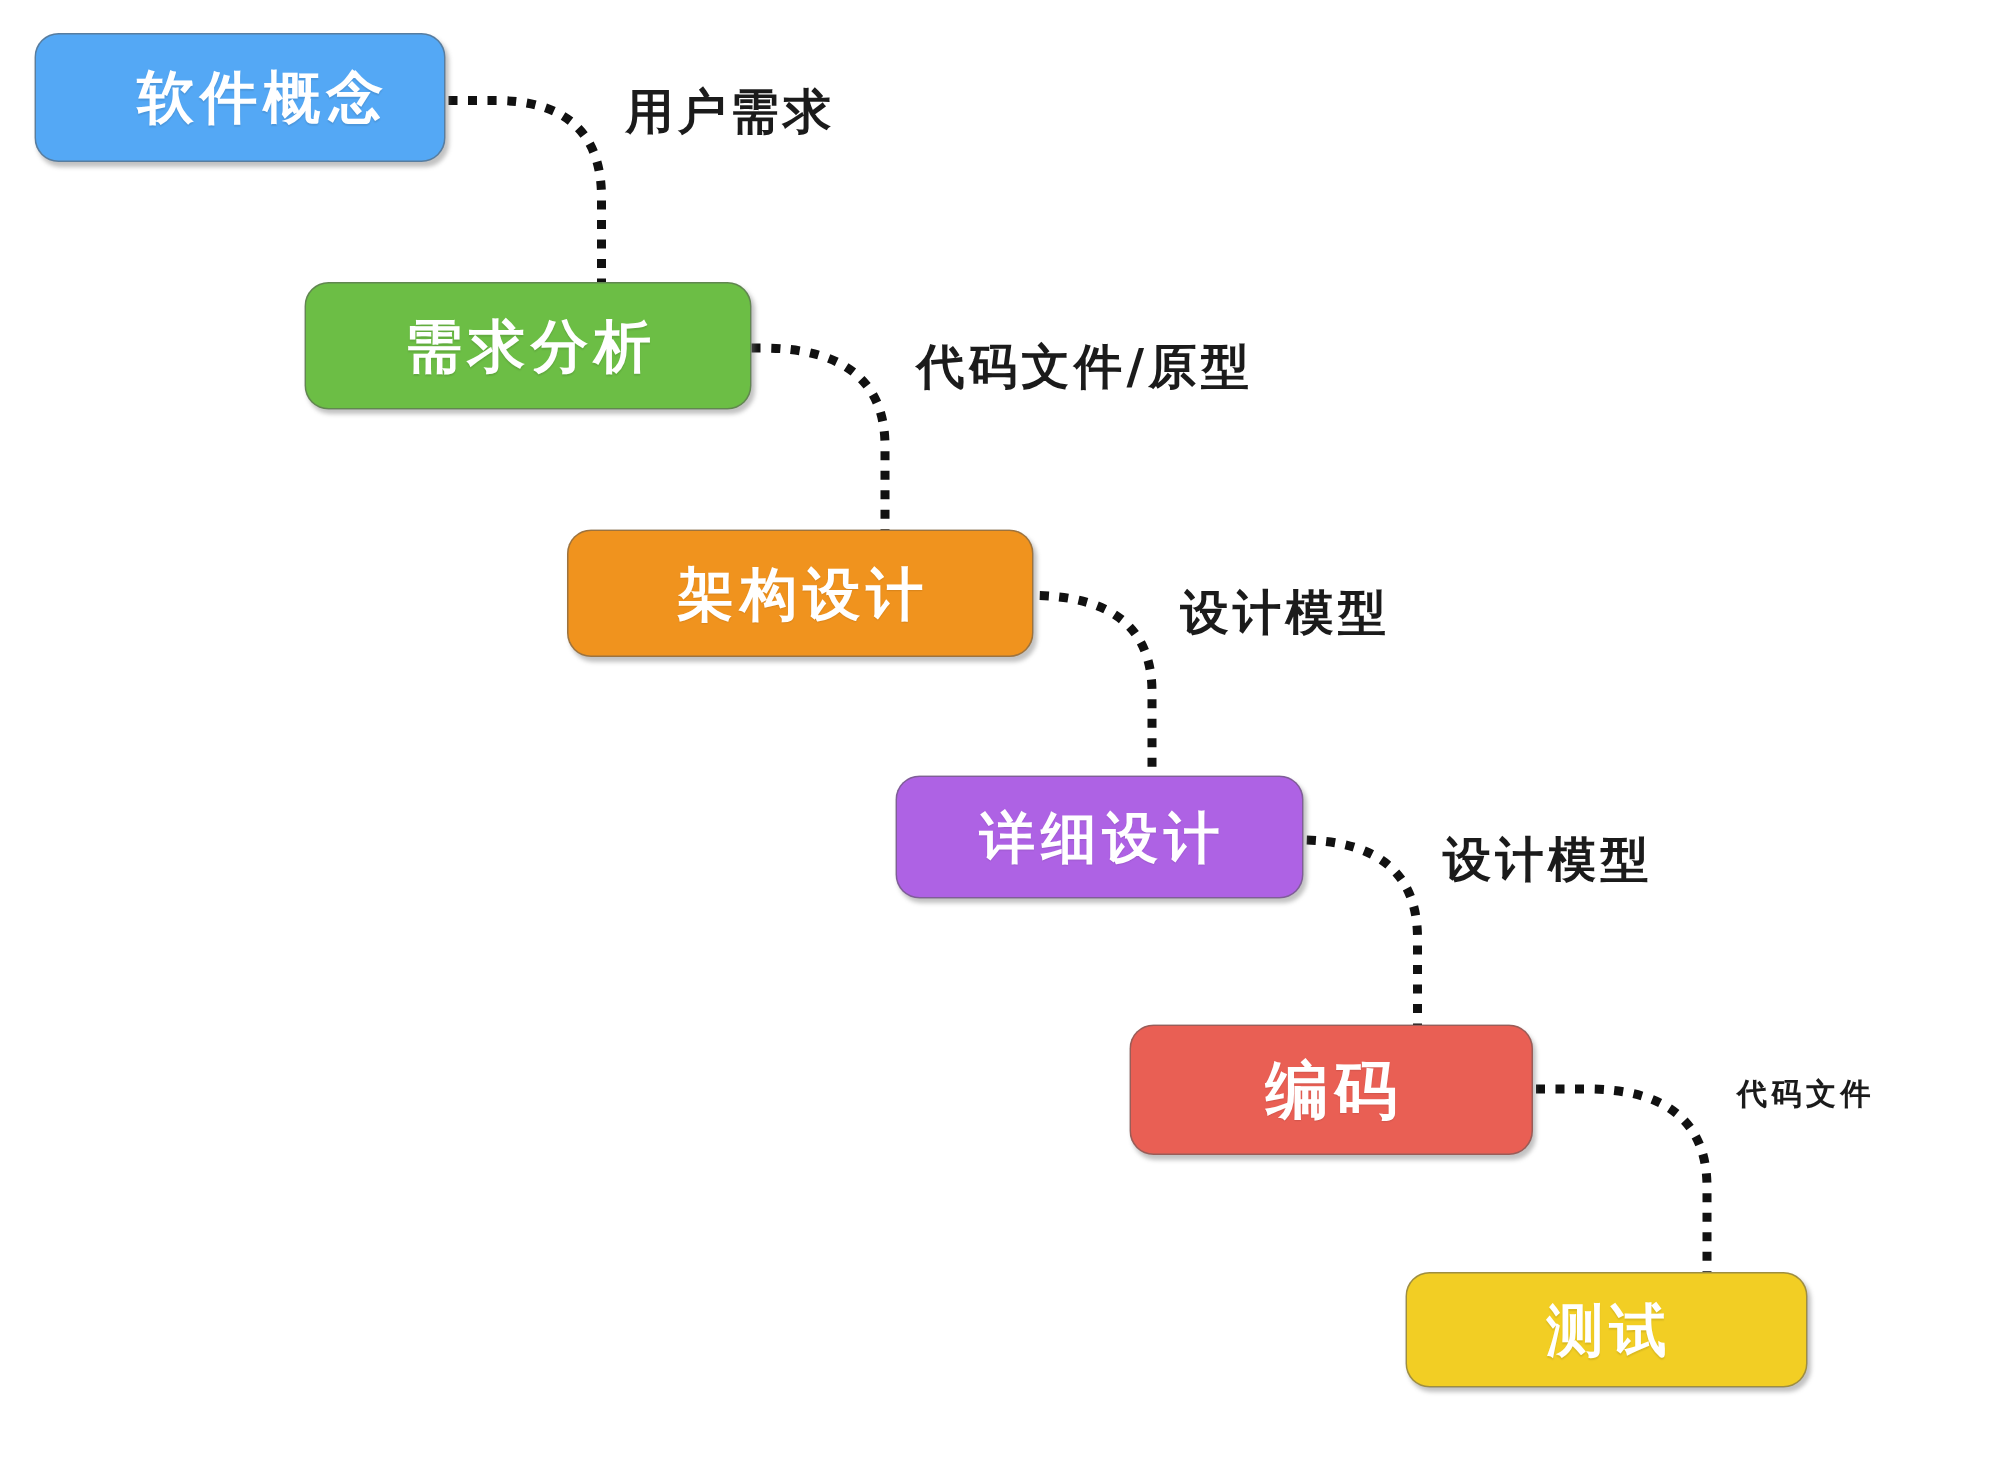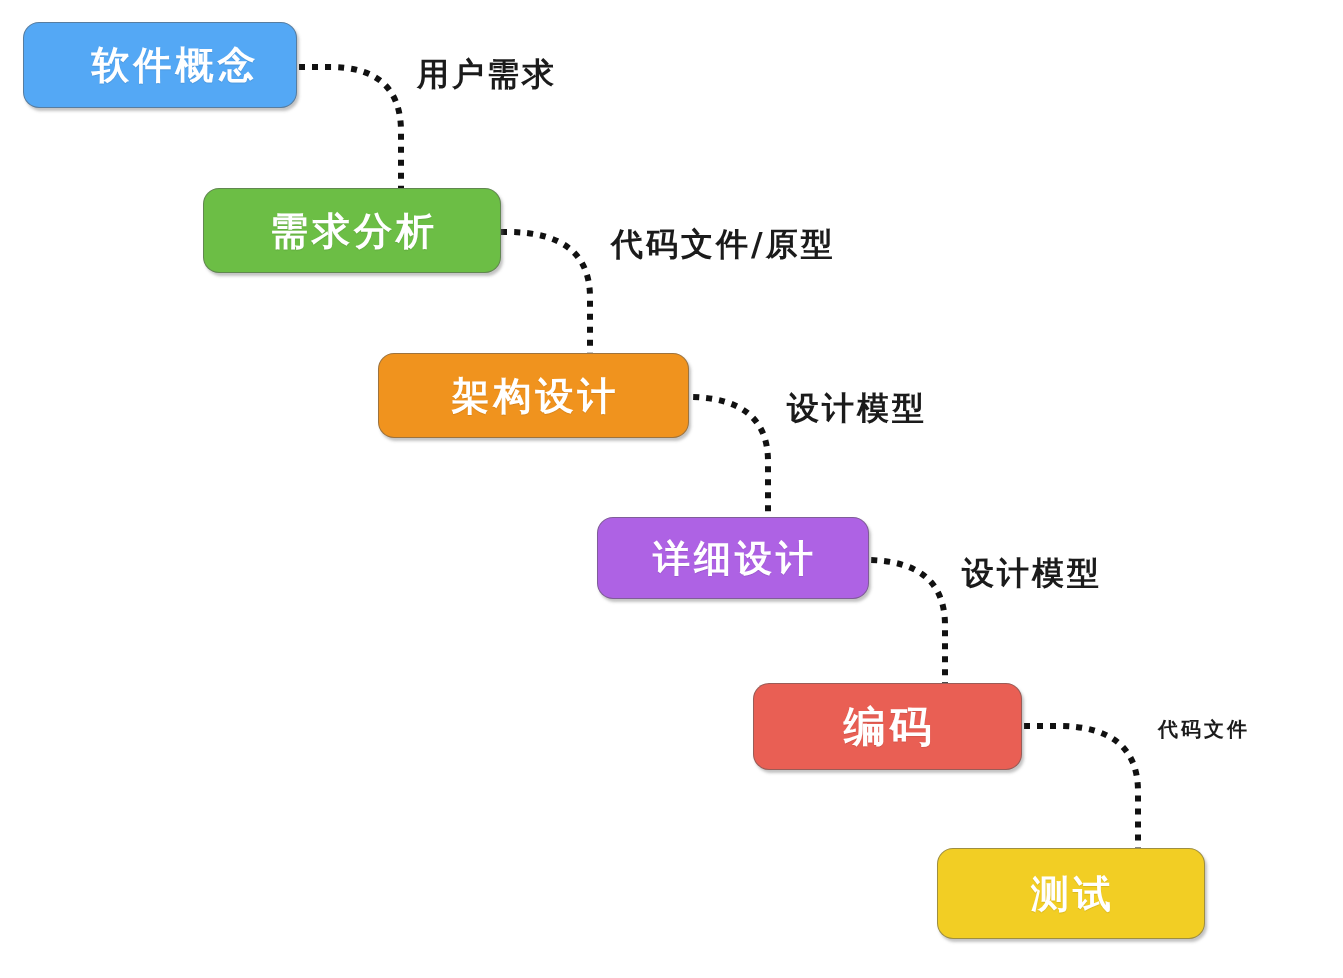--- a/index.html
+++ b/index.html
@@ -80,21 +80,21 @@
       </div>
       <div class="node" style="left: 378px; top: 353px; width: 311px; height: 85px; background: rgb(240, 147, 30); color: rgb(255, 255, 255);">
         <span class="node-label" style="font-size: 38px;">架构设计</span>
       </div>
       <div class="node" style="left: 558px; top: 517px; width: 272px; height: 82px; background: rgb(174, 98, 228); color: rgb(255, 255, 255); margin-left: 39px;">
         <span class="node-label" style="font-size: 37px;">详细设计</span>
       </div>
       <div class="node" style="left: 753px; top: 683px; width: 269px; height: 87px; background: rgb(233, 95, 84); color: rgb(255, 255, 255);">
         <span class="node-label" style="font-size: 42px;">编码</span>
       </div>
-      <div class="node" style="left: 937px; top: 848px; width: 268px; height: 91px; background: rgb(242, 206, 36); color: rgb(255, 255, 255);">
+      <div class="node" style="left: 937px; top: 848px; width: 268px; height: 77px; background: rgb(242, 206, 36); color: rgb(255, 255, 255);">
         <span class="node-label" style="font-size: 38px;">测试</span>
       </div>
     </div>
   <div id="label-layer">
       <div class="edge-label" style="left: 417px; top: 58px; font-size: 32px;">用户需求</div>
       <div class="edge-label" style="left: 611px; top: 228px; font-size: 32px;">代码文件/原型</div>
       <div class="edge-label" style="left: 787px; top: 392px; font-size: 32px;">设计模型</div>
       <div class="edge-label" style="left: 962px; top: 557px; font-size: 32px; text-align: right;">设计模型</div>
       <div class="edge-label" style="left: 1158px; top: 719px; font-size: 20px;">代码文件</div>
     </div>

